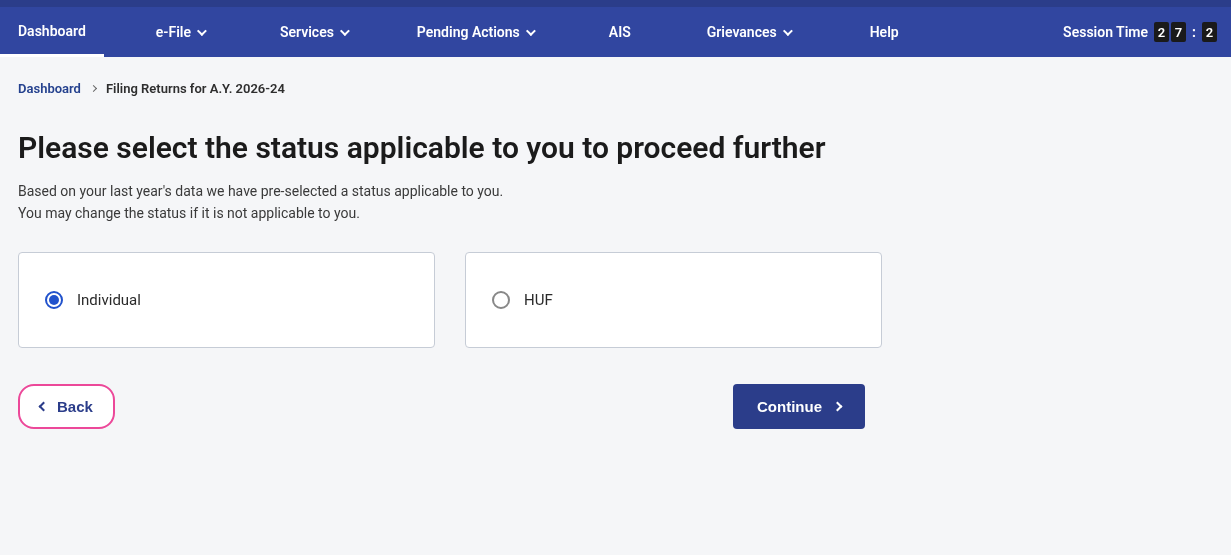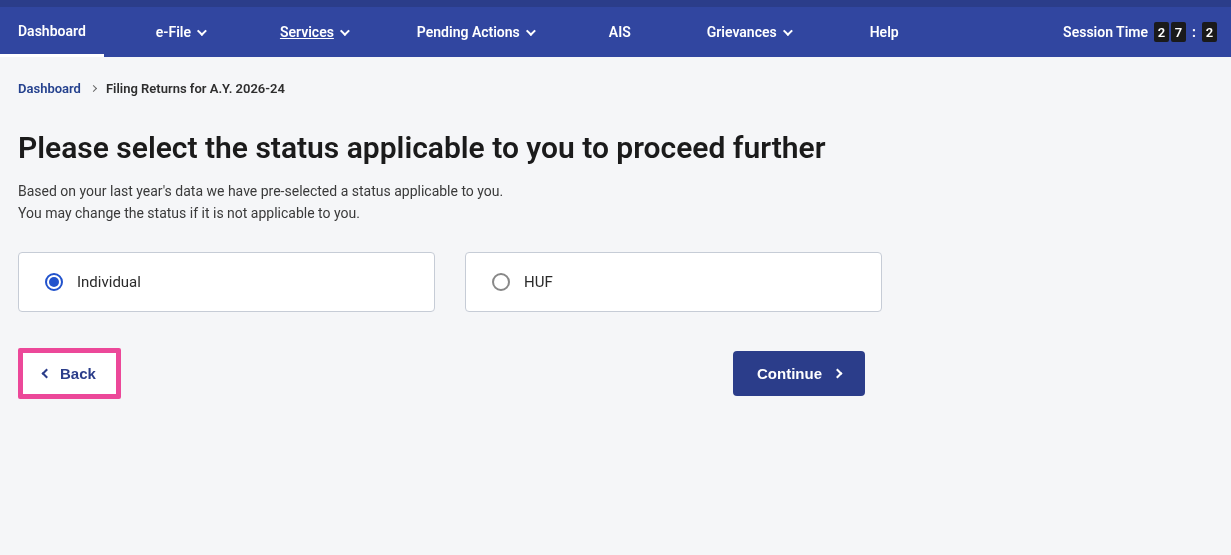--- a/index.html
+++ b/index.html
@@ -133,21 +133,21 @@
     .options {
       display: flex;
       gap: 30px;
       margin-bottom: 36px;
     }
     .option-card {
       flex: 1;
       border: 1px solid #c6ccd6;
       border-radius: 4px;
       background: #fff;
-      padding: 20px 26px;
+      padding: 38px 26px;
       display: flex;
       align-items: center;
       gap: 14px;
       cursor: pointer;
     }
     .radio {
       width: 18px;
       height: 18px;
       border: 2px solid #888;
       border-radius: 50%;
@@ -171,24 +171,24 @@
       font-size: 15px;
       color: #2a2a2a;
     }
     .actions {
       display: flex;
       justify-content: space-between;
       align-items: center;
       max-width: 847px;
     }
     .btn-back {
-      border: 5px solid #ec4899;
+      border: 2px solid #ec4899;
       background: #fff;
       color: #2b3d8a;
-      border-radius: 2px;
+      border-radius: 16px;
       padding: 12px 20px;
       font-size: 15px;
       font-weight: 600;
       display: flex;
       align-items: center;
       gap: 10px;
       cursor: pointer;
     }
     .btn-continue {
       background: #2b3d8a;
@@ -219,21 +219,21 @@
 <div class="top-navy-bar"></div>
 
 <nav class="navbar">
   <div class="nav-item active">
     <span>Dashboard</span>
   </div>
   <div class="nav-item" style="margin-left:34px;">
     <span>e-File</span>
     <span class="chevron"></span>
   </div>
-  <div class="nav-item" style="margin-left:40px;text-decoration:underline;">
+  <div class="nav-item" style="margin-left:40px;">
     <span>Services</span>
     <span class="chevron"></span>
   </div>
   <div class="nav-item" style="margin-left:34px;">
     <span>Pending Actions</span>
     <span class="chevron"></span>
   </div>
   <div class="nav-item" style="margin-left:40px;">
     <span>AIS</span>
   </div>

